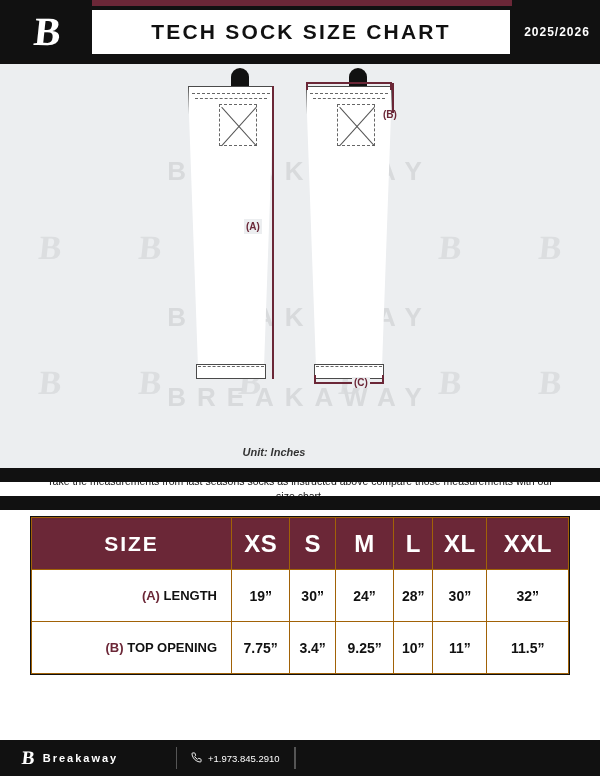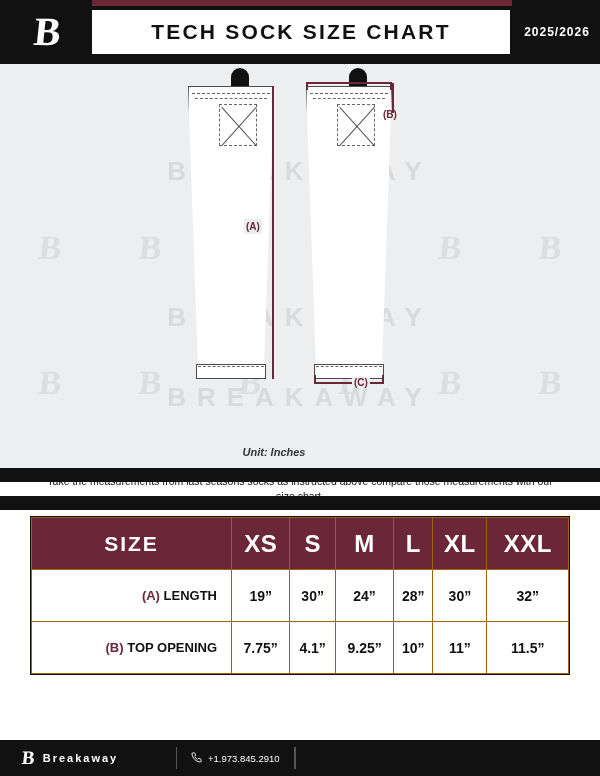--- a/index.html
+++ b/index.html
@@ -262,21 +262,21 @@
           <td>19”</td>
           <td>30”</td>
           <td>24”</td>
           <td>28”</td>
           <td>30”</td>
           <td>32”</td>
         </tr>
         <tr>
           <td class="rowlabel"><span class="lbl-accent">(B)</span> <span>TOP OPENING</span></td>
           <td>7.75”</td>
-          <td>4.1”</td>
+          <td>3.4”</td>
           <td>9.25”</td>
           <td>10”</td>
           <td>11”</td>
           <td>11.5”</td>
         </tr>
       </tbody>
     </table>
   </div>
 
   <div class="footer">

